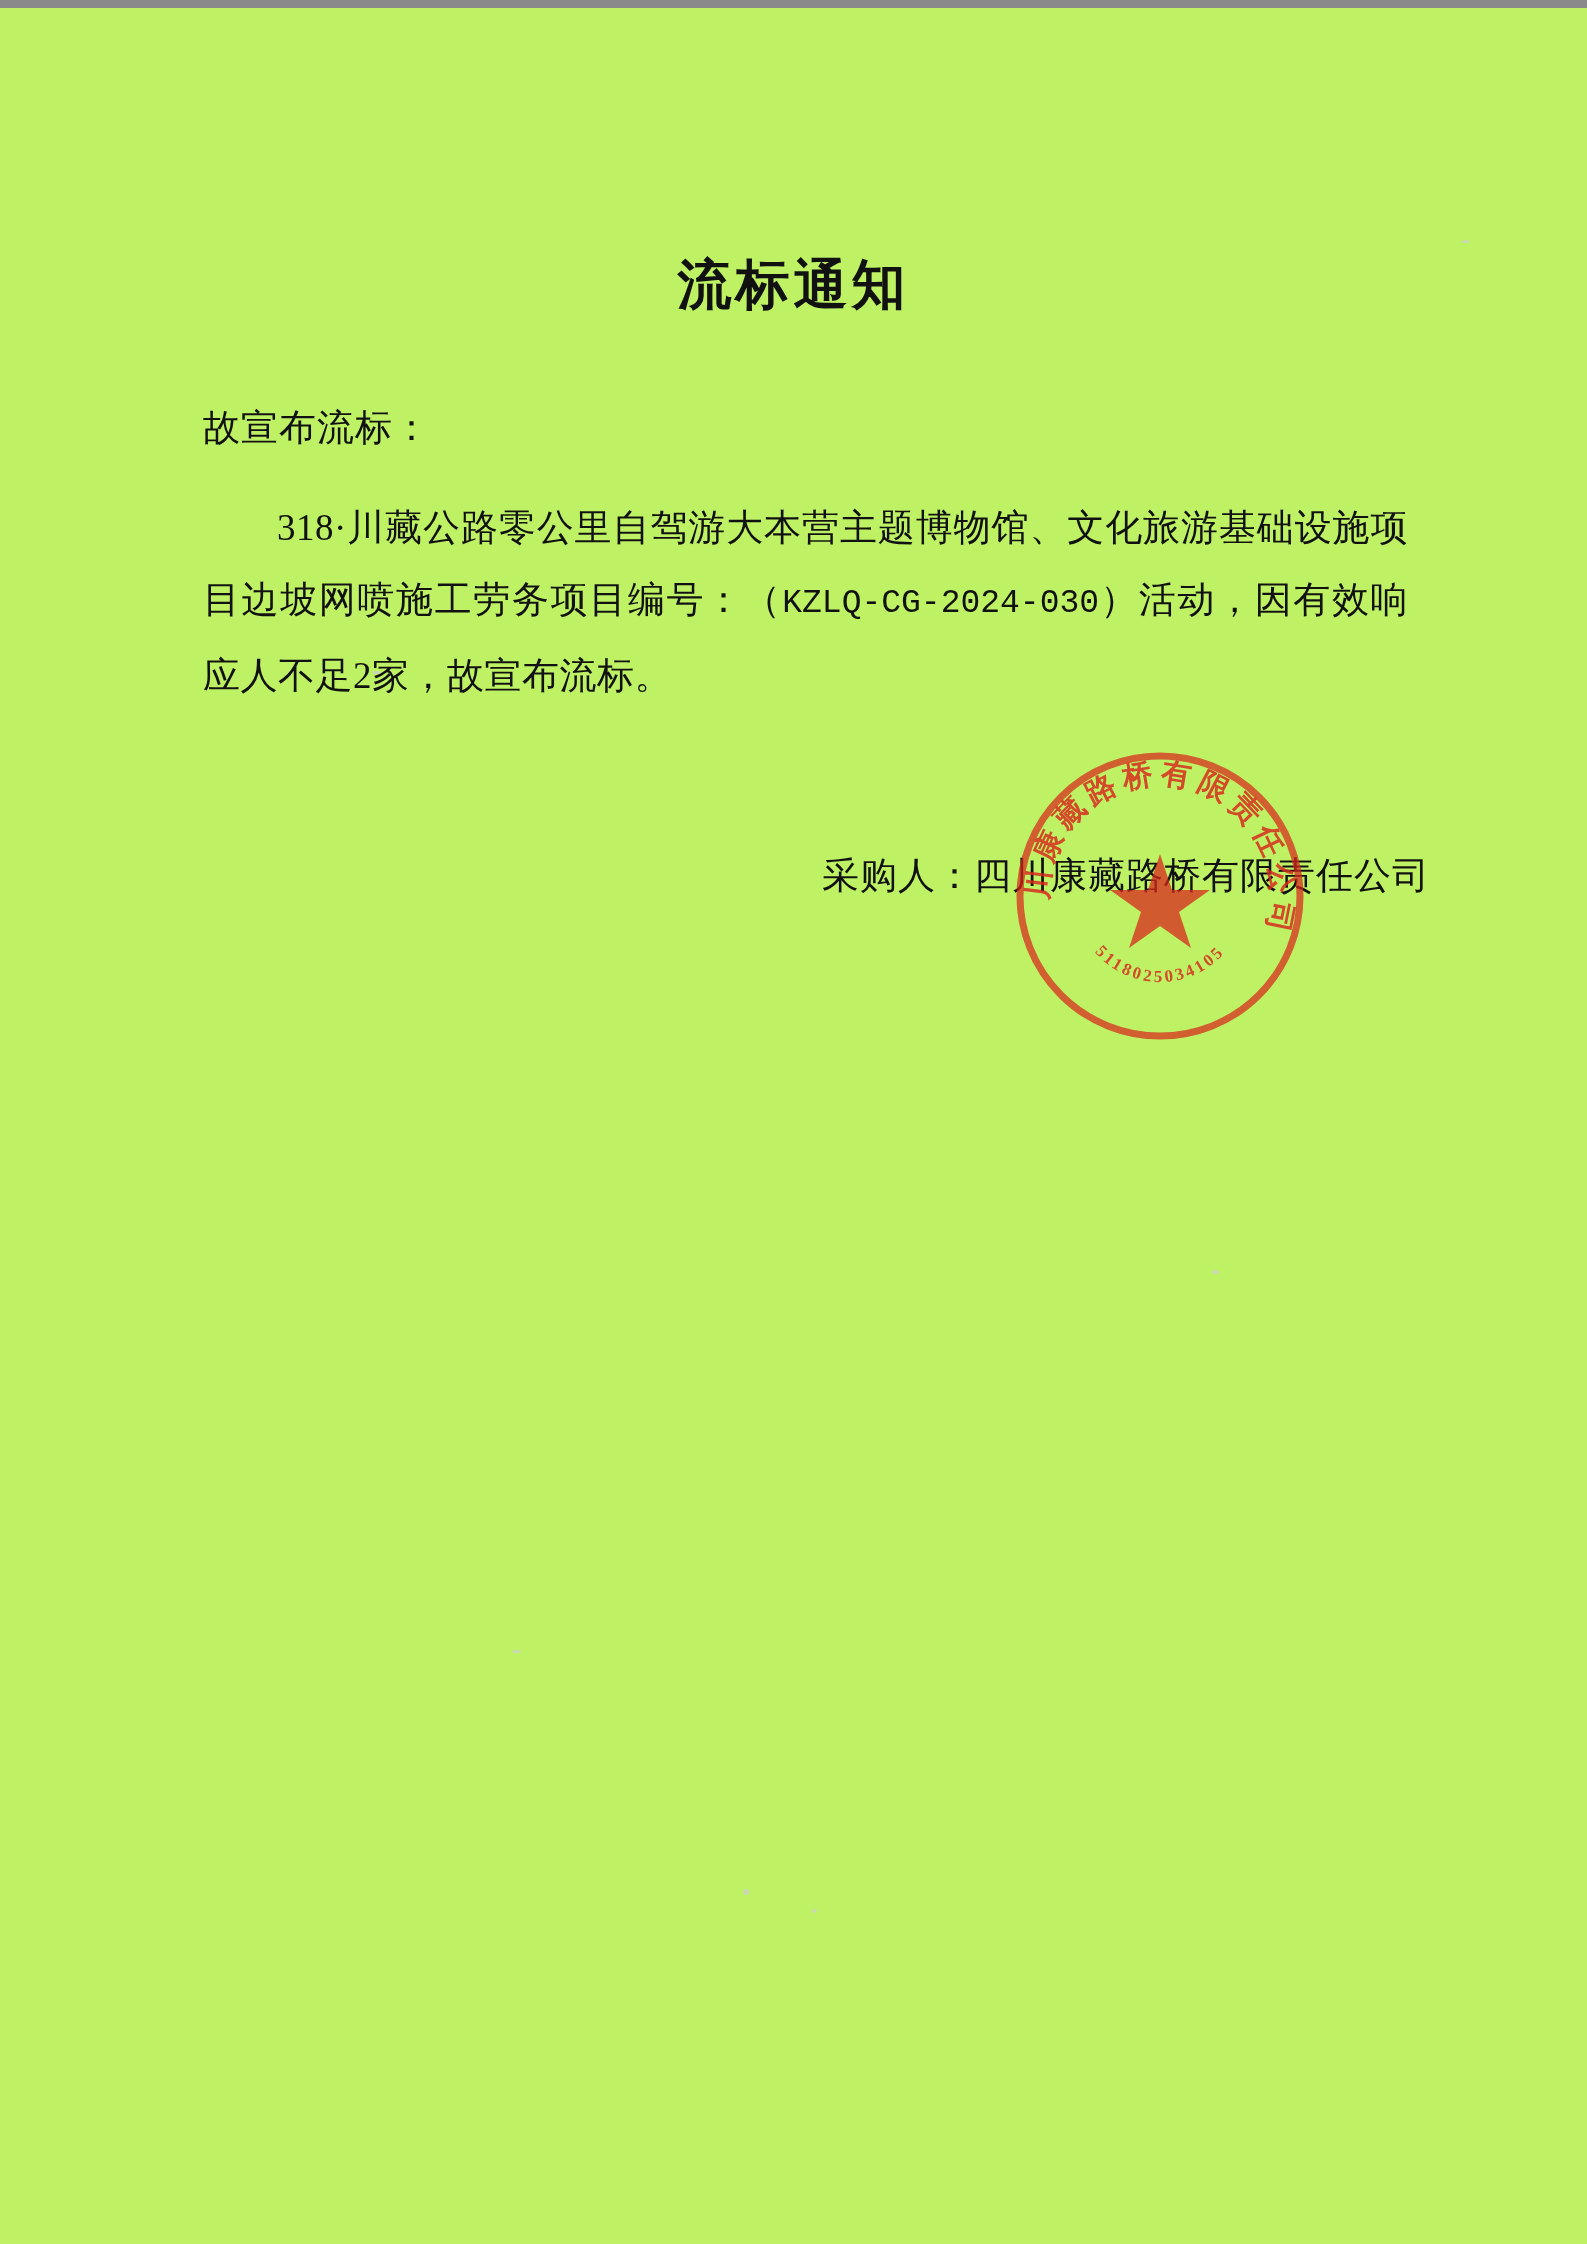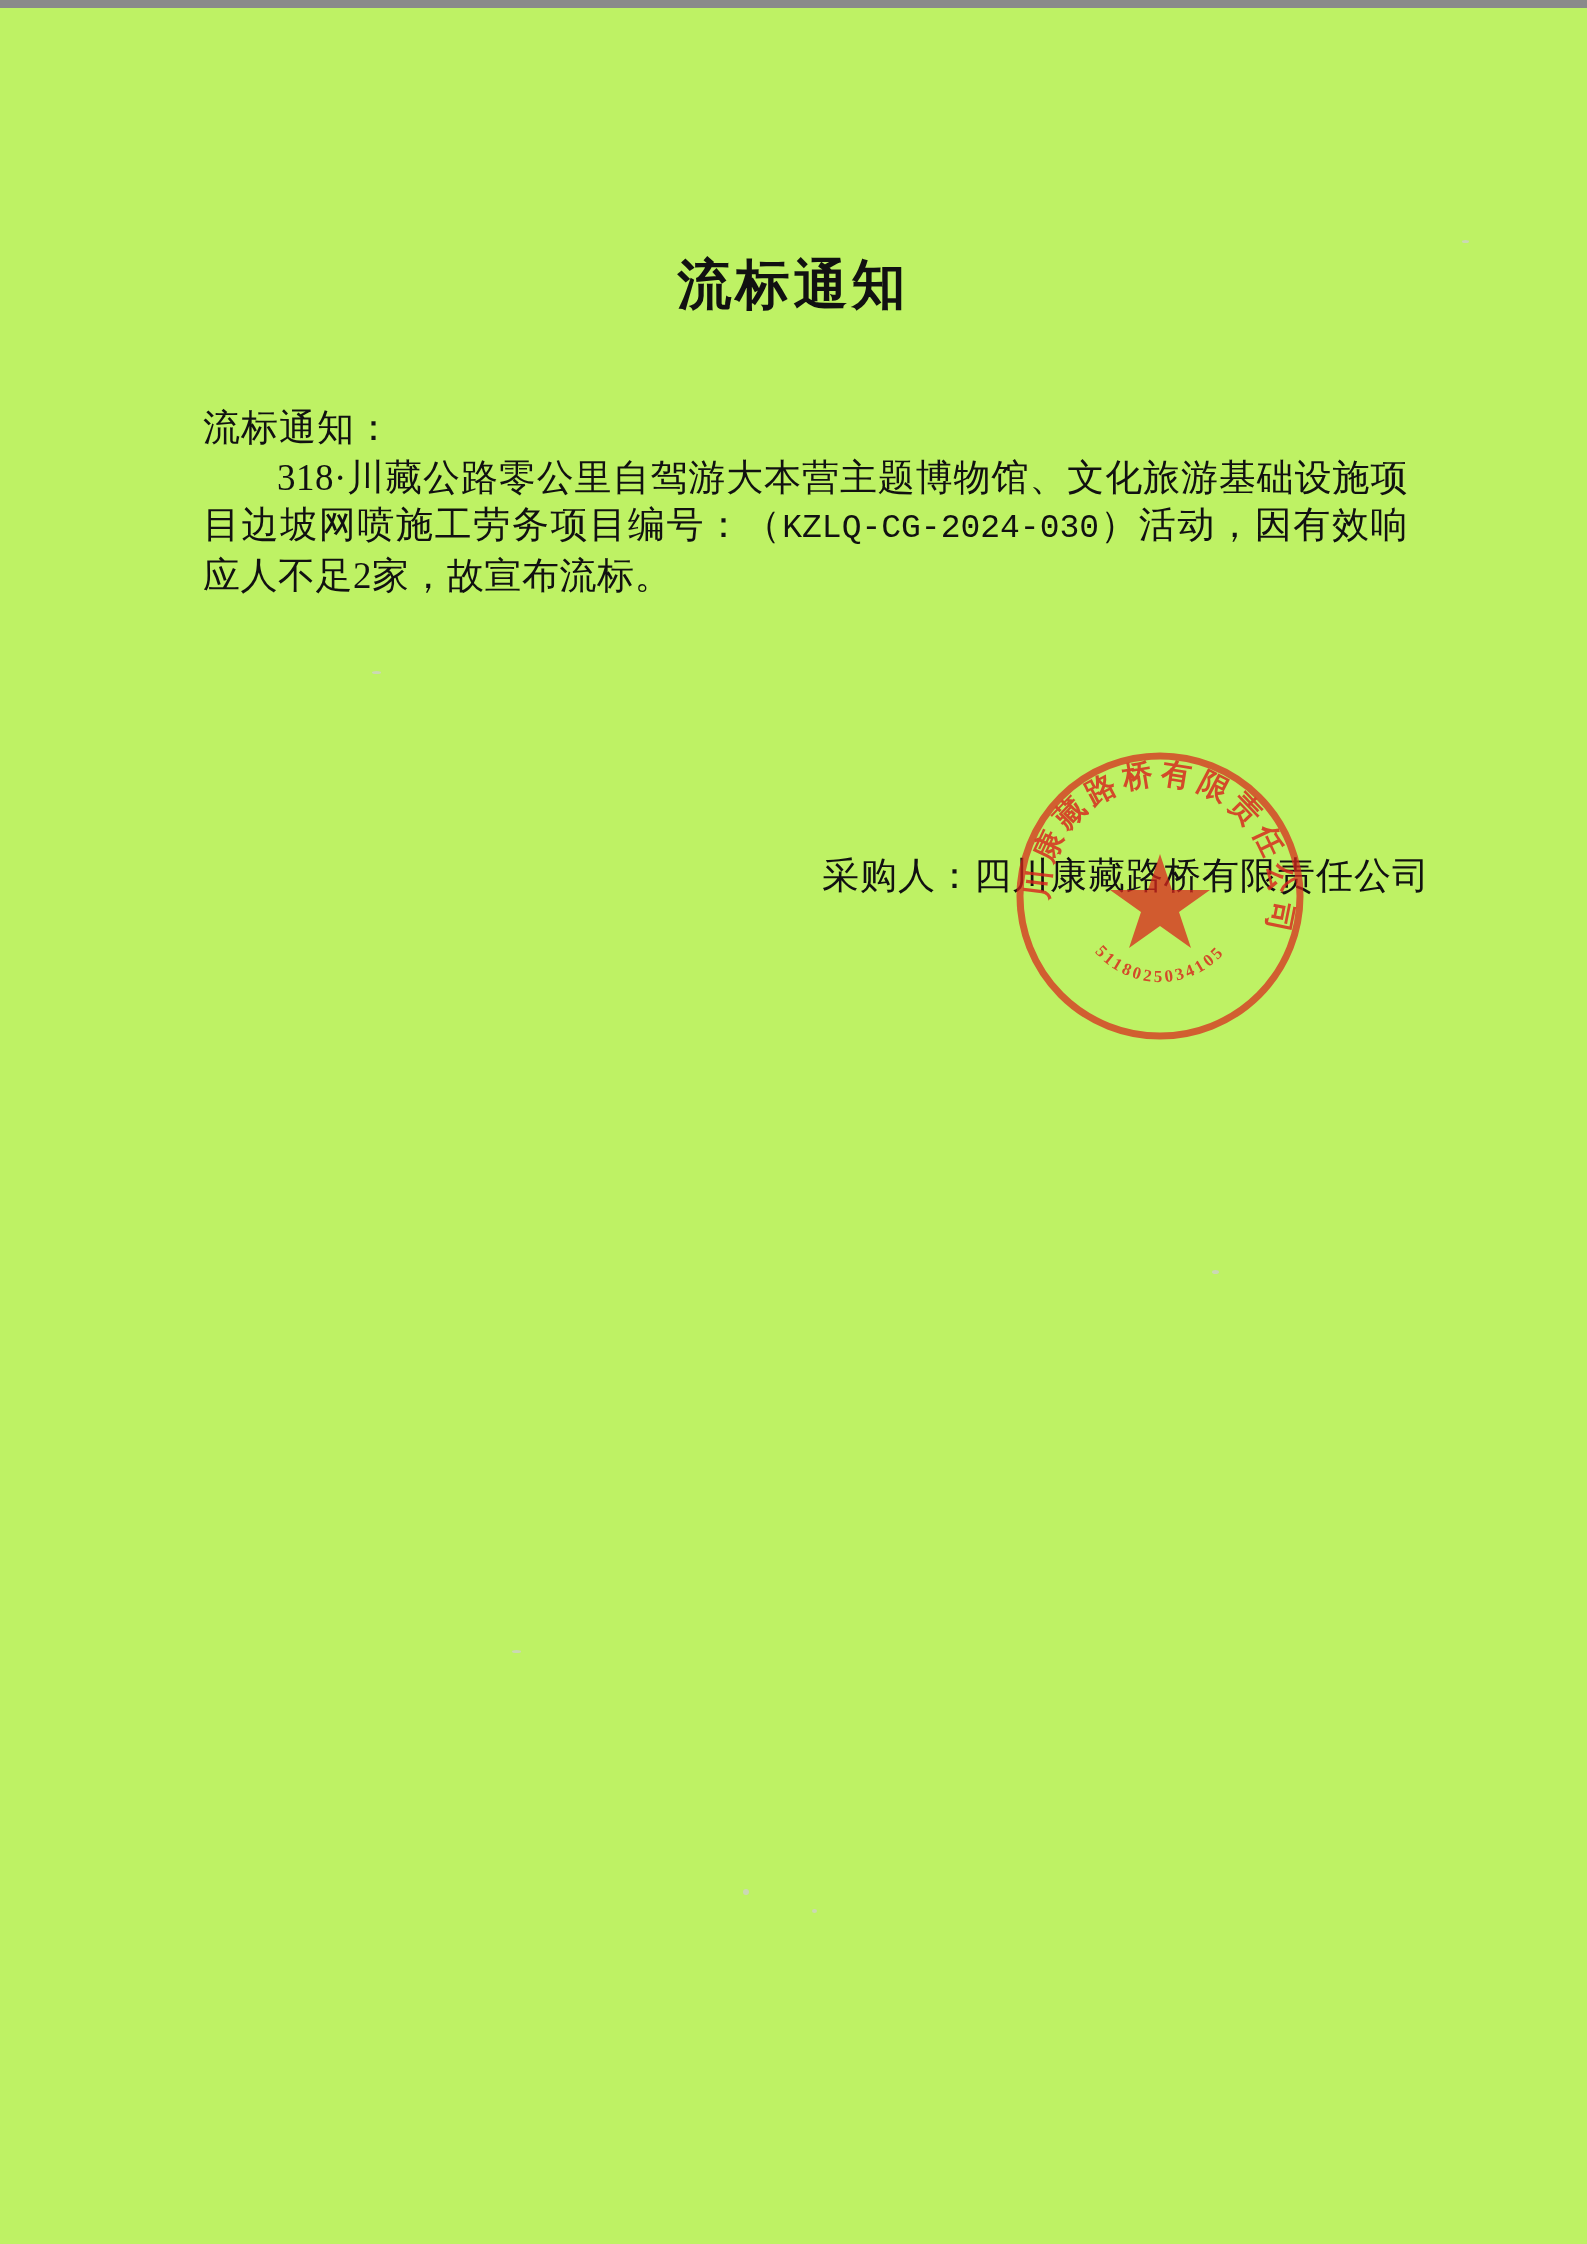--- a/index.html
+++ b/index.html
@@ -41,25 +41,25 @@
   .salutation {
     position: absolute;
     top: 395px;
     left: 203px;
     font-size: 37px;
     letter-spacing: 1px;
   }
 
   .body-block {
     position: absolute;
-    top: 446px;
+    top: 484px;
     left: 203px;
     width: 1205px;
     font-size: 37px;
-    line-height: 47px;
+    line-height: 72px;
     letter-spacing: 0.5px;
     text-align: justify;
   }
   .body-block p {
     margin: 0;
   }
   .indent {
     text-indent: 74px;
   }
   .mono {
@@ -117,21 +117,21 @@
 
   <div class="speck" style="top:232px;left:1462px;width:7px;height:3px;"></div>
   <div class="speck" style="top:663px;left:372px;width:9px;height:3px;"></div>
   <div class="speck" style="top:1262px;left:1212px;width:7px;height:4px;"></div>
   <div class="speck" style="top:1642px;left:512px;width:9px;height:3px;"></div>
   <div class="speck" style="top:1881px;left:743px;width:6px;height:6px;"></div>
   <div class="speck" style="top:1901px;left:812px;width:5px;height:4px;"></div>
 
   <h1 class="doc-title">流标通知</h1>
 
-  <div class="salutation">流标通知：</div>
+  <div class="salutation">故宣布流标：</div>
 
   <div class="body-block">
     <p class="indent"><span>318·川藏公路零公里自驾游大本营主题博物馆、文化旅游基础设施项目边坡网喷施工劳务项目编号：（</span><span class="mono">KZLQ-CG-2024-030</span><span>）活动，因有效响应人不足2家，故宣布流标。</span></p>
   </div>
 
   <div class="sign-block">
     <span class="sign-line">采购人：四川康藏路桥有限责任公司</span>
   </div>
 
   <div class="seal">

